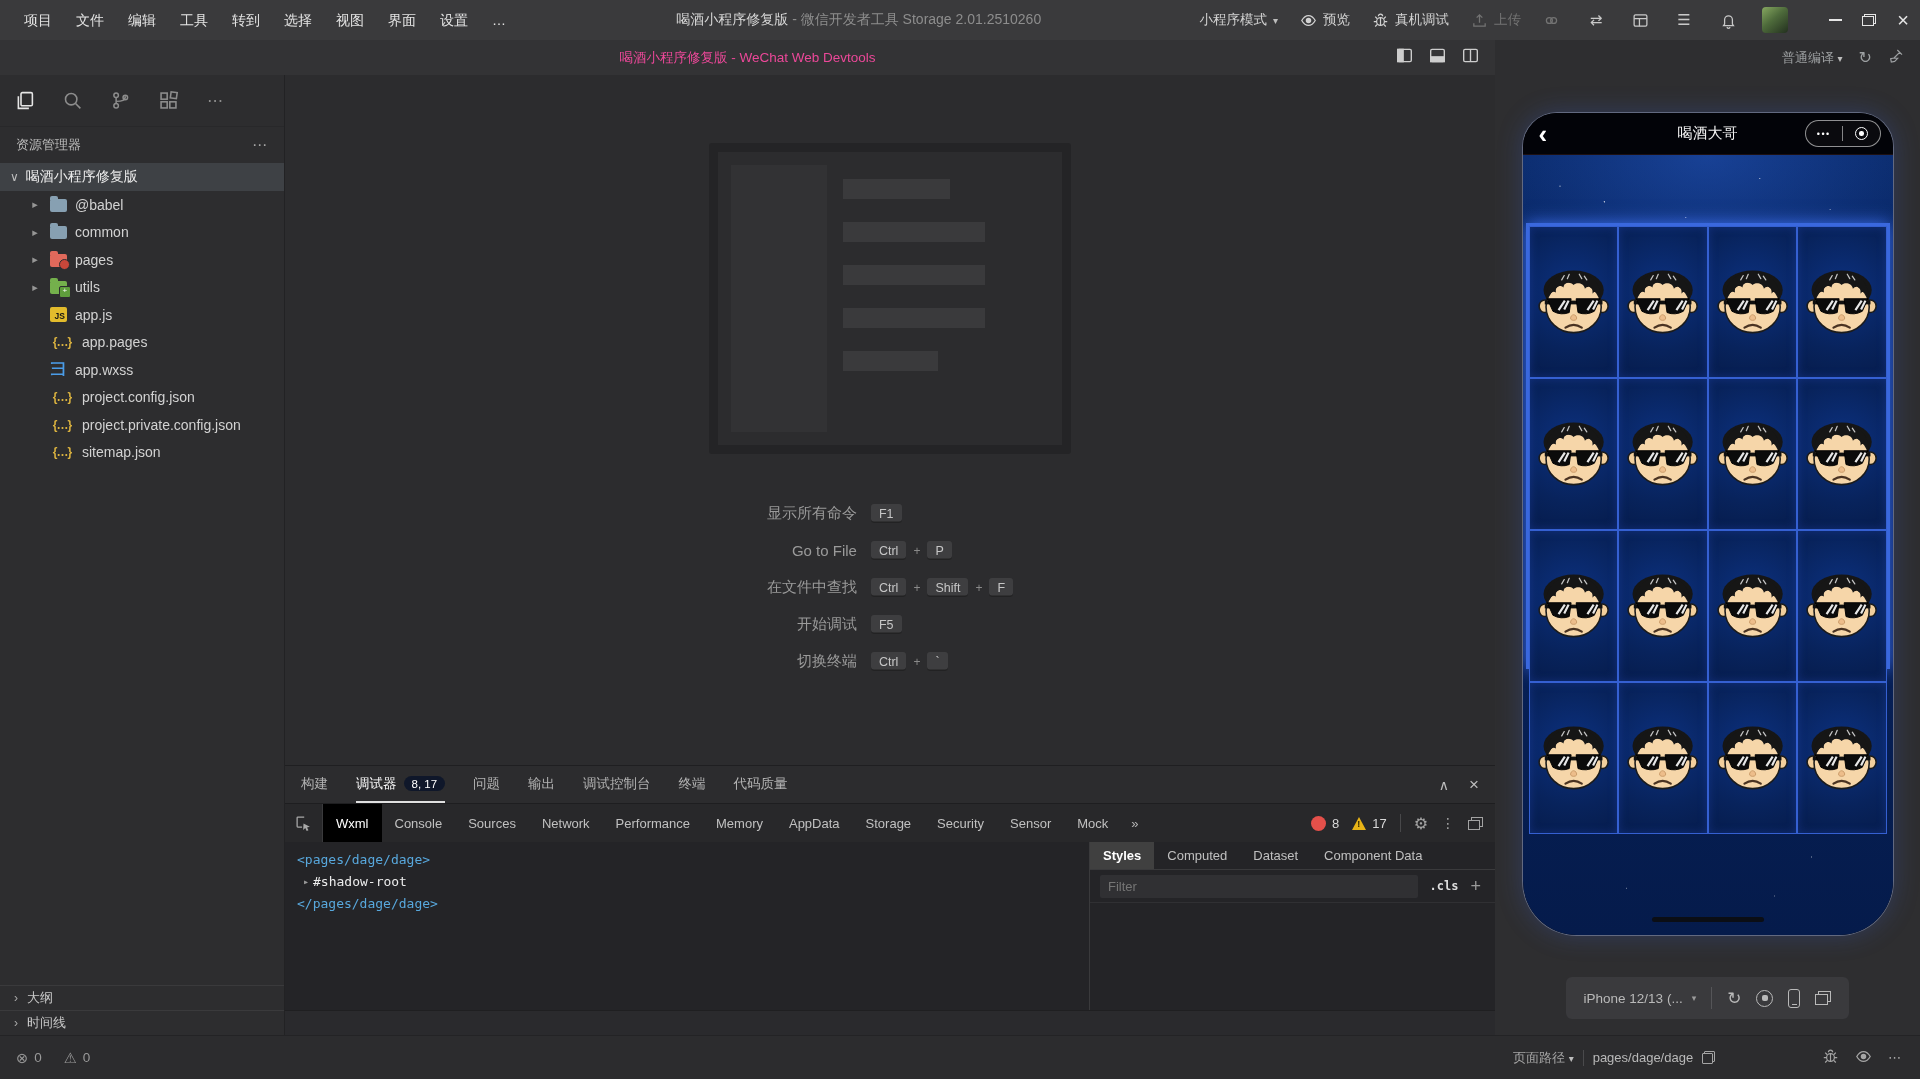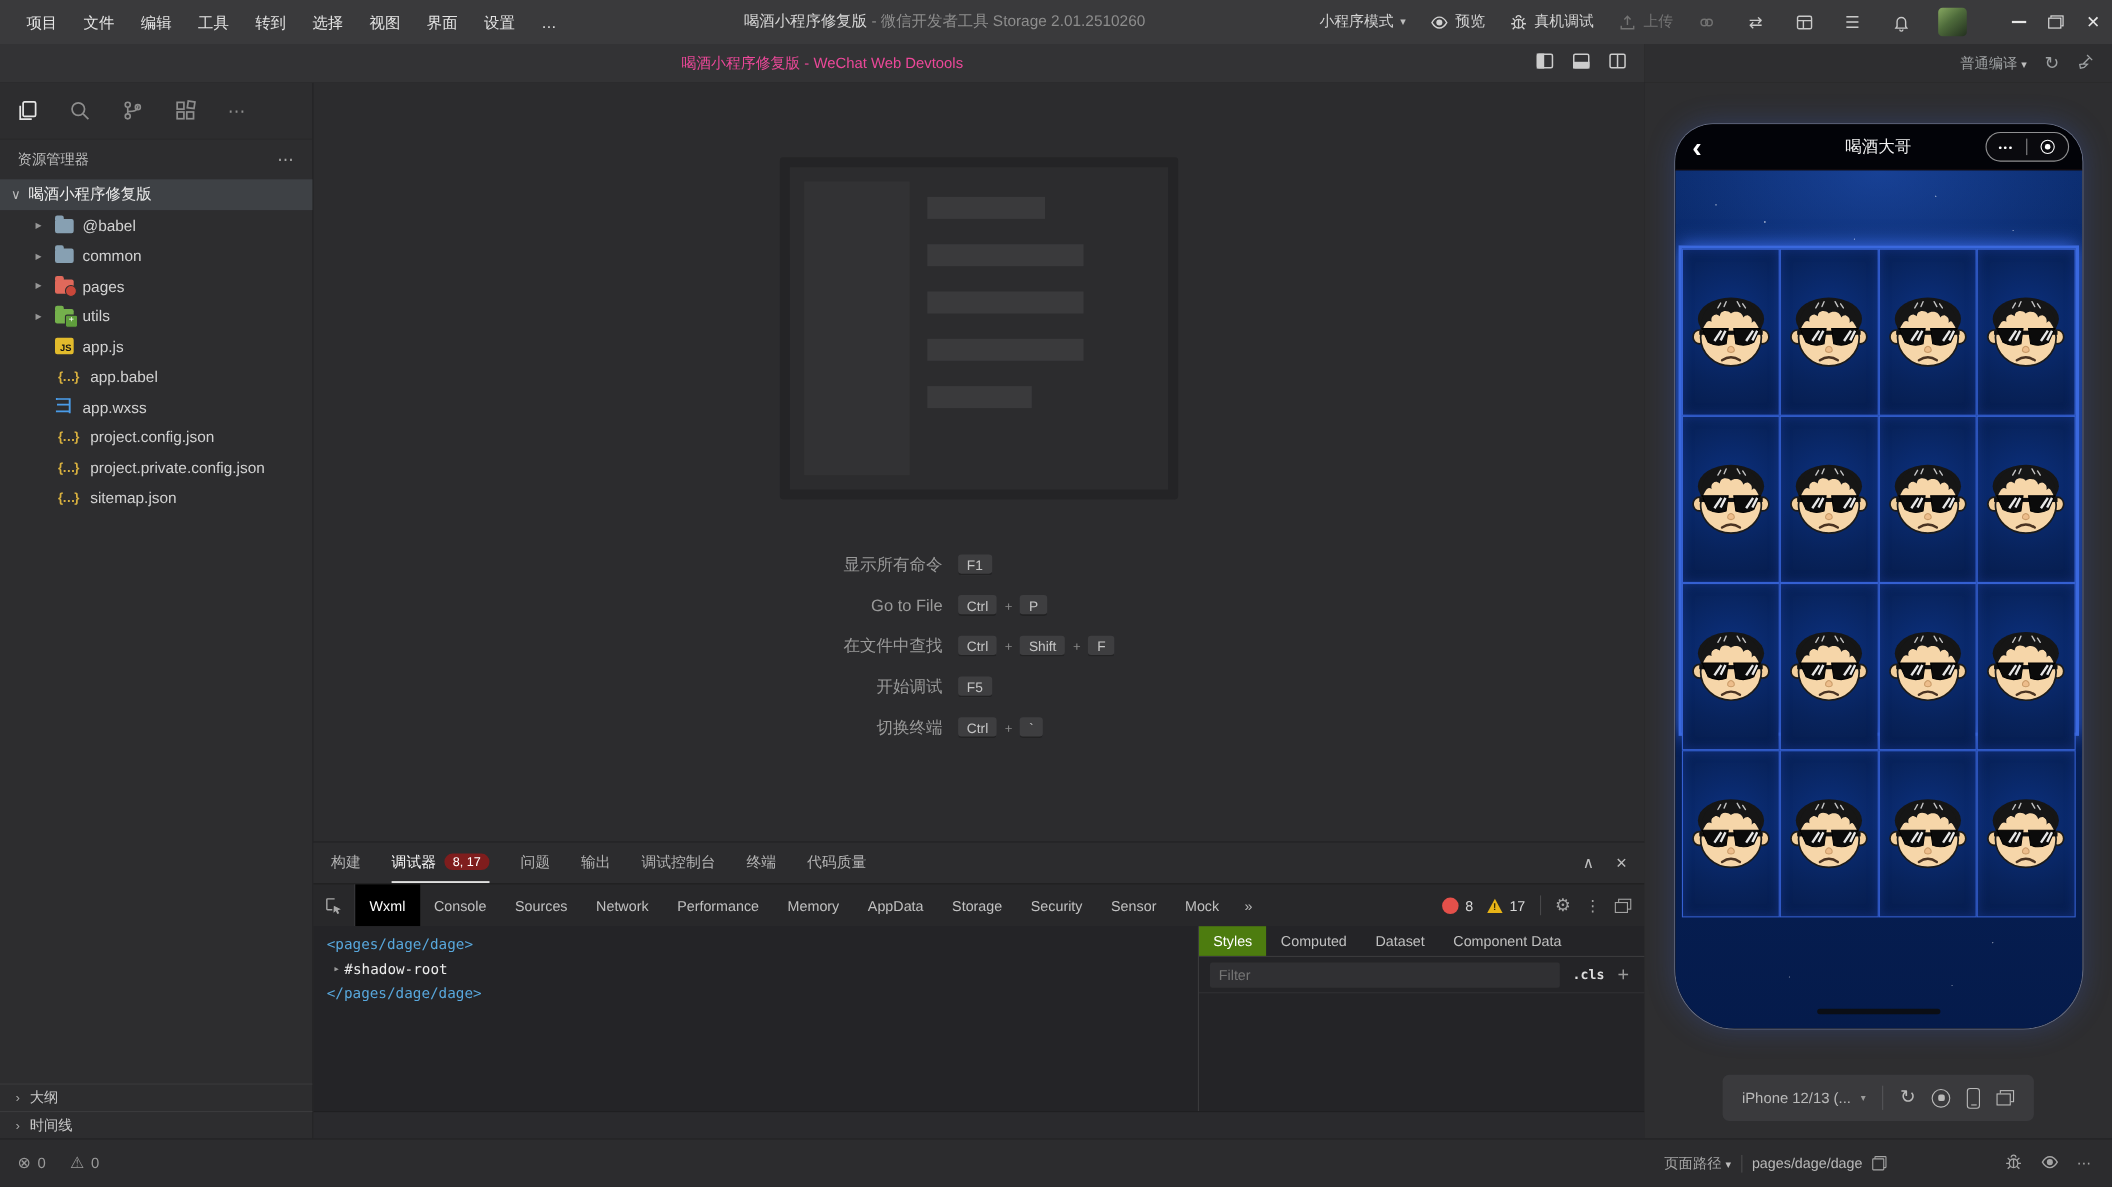--- a/index.html
+++ b/index.html
@@ -81,21 +81,21 @@
   .sc-keys { display:flex; align-items:center; gap:7px; }
   .key { background:#3e3e40; border-radius:3px; padding:2.5px 8px; font-size:12.5px; color:#c6c6c6;
          box-shadow:inset 0 -1.5px 0 rgba(0,0,0,.45); }
   .kplus { color:#8a8a8a; font-size:12px; }
 
   
   .panel { height:270px; border-top:1px solid #1f1f21; display:flex; flex-direction:column; flex:0 0 auto; }
   .panel-tabs { height:37px; background:#2c2c2e; display:flex; align-items:stretch; padding:0 16px; gap:28px; font-size:13.5px; color:#b3b3b3; }
   .ptab { display:flex; align-items:center; gap:7px; border-bottom:2px solid transparent; }
   .ptab.active { color:#fafafa; border-bottom-color:#e0e0e0; }
-  .badge-red { background:#7f1d1d; color:#fff; border-radius:10px; padding:1.5px 8px; font-size:11.5px; }
+  .badge-red { background:#0f172a; color:#fff; border-radius:10px; padding:1.5px 8px; font-size:11.5px; }
   .pt-right { margin-left:auto; display:flex; align-items:center; gap:20px; color:#bdbdbd; font-size:14px; }
   .devtools-tabs { height:39px; background:#28282a; border-top:1px solid #1e1e20; display:flex; align-items:stretch; font-size:13px; color:#c0c0c0; }
   .inspect-btn { width:38px; display:flex; align-items:center; justify-content:center; border-right:1px solid #3a3a3c; color:#a8a8a8; }
   .inspect-btn svg { width:17px; height:17px; }
   .dtab { padding:0 13px; display:flex; align-items:center; white-space:nowrap; }
   .dtab.active { background:#000; color:#fff; }
   .dt-chev { padding:0 10px; display:flex; align-items:center; color:#b5b5b5; }
   .dt-right { margin-left:auto; display:flex; align-items:center; gap:13px; padding-right:12px; }
   .err-dot { width:15px; height:15px; border-radius:50%; background:#e4504a; color:#fff; font-size:10px; font-weight:bold; display:flex; align-items:center; justify-content:center; }
   .warn-tri { width:0; height:0; border-left:7.5px solid transparent; border-right:7.5px solid transparent; border-bottom:13px solid #e8b417; position:relative; }
@@ -113,21 +113,21 @@
   .composed-row { height:28px; display:flex; align-items:center; gap:9px; padding-left:12px; border-bottom:1px solid #3a3a3c; font-size:13px; color:#c9c9c9; }
   .checkbox { width:13px; height:13px; border:1.5px solid #8a8a8a; border-radius:2px; }
   .crow-div { width:1px; height:16px; background:#3a3a3c; margin-left:16px; }
   .code { flex:1; font-family:"DejaVu Sans Mono","Liberation Mono",monospace; font-size:13px; line-height:22px; padding:7px 0 0 12px; }
   .tag { color:#58a8dd; }
   .shadow-row { color:#ececec; display:flex; align-items:center; gap:4px; padding-left:6px; }
   .shadow-row .tw { font-size:10px; color:#9a9a9a; width:auto; }
   .styles-pane { flex:1; display:flex; flex-direction:column; min-width:0; }
   .styles-tabs { height:28px; display:flex; align-items:stretch; font-size:13px; color:#c0c0c0; border-bottom:1px solid #3a3a3c; }
   .stab { padding:0 13px; display:flex; align-items:center; }
-  .stab.active { background:#4d7c0f; color:#fff; }
+  .stab.active { background:#404040; color:#fff;font-weight:bold; }
   .filter-row { height:33px; display:flex; align-items:center; gap:12px; padding:0 10px; border-bottom:1px solid #303033; }
   .filter-input { flex:1; background:#303033; border:none; outline:none; height:23px; color:#a8a8a8; font-size:13px; padding:0 8px; border-radius:2px; font-family:inherit; }
   .cls-btn { font-family:"DejaVu Sans Mono",monospace; font-weight:bold; color:#dedede; font-size:12px; }
   .plus-btn { color:#9a9a9a; font-size:18px; padding-right:4px; }
   .styles-empty { flex:1; }
   .panel-strip { height:25px; background:#2a2a2d; border-top:1px solid #1f1f21; }
 
   
   .simulator { width:425px; flex:0 0 auto; background:#2e2e30; display:flex; flex-direction:column; align-items:center; }
   .phone { margin-top:38px; width:370px; height:822px; border-radius:34px 34px 54px 54px; overflow:hidden; position:relative;
@@ -396,21 +396,21 @@
           <span>utils</span>
         </div>
         <div class="tree-item">
           <span class="tw"></span>
           <span class="js-icon">JS</span>
           <span>app.js</span>
         </div>
         <div class="tree-item">
           <span class="tw"></span>
           <span class="braces-icon">{…}</span>
-          <span>app.babel</span>
+          <span>app.pages</span>
         </div>
         <div class="tree-item">
           <span class="tw"></span>
           <span class="wxss-icon">彐</span>
           <span>app.wxss</span>
         </div>
         <div class="tree-item">
           <span class="tw"></span>
           <span class="braces-icon">{…}</span>
           <span>project.config.json</span>

